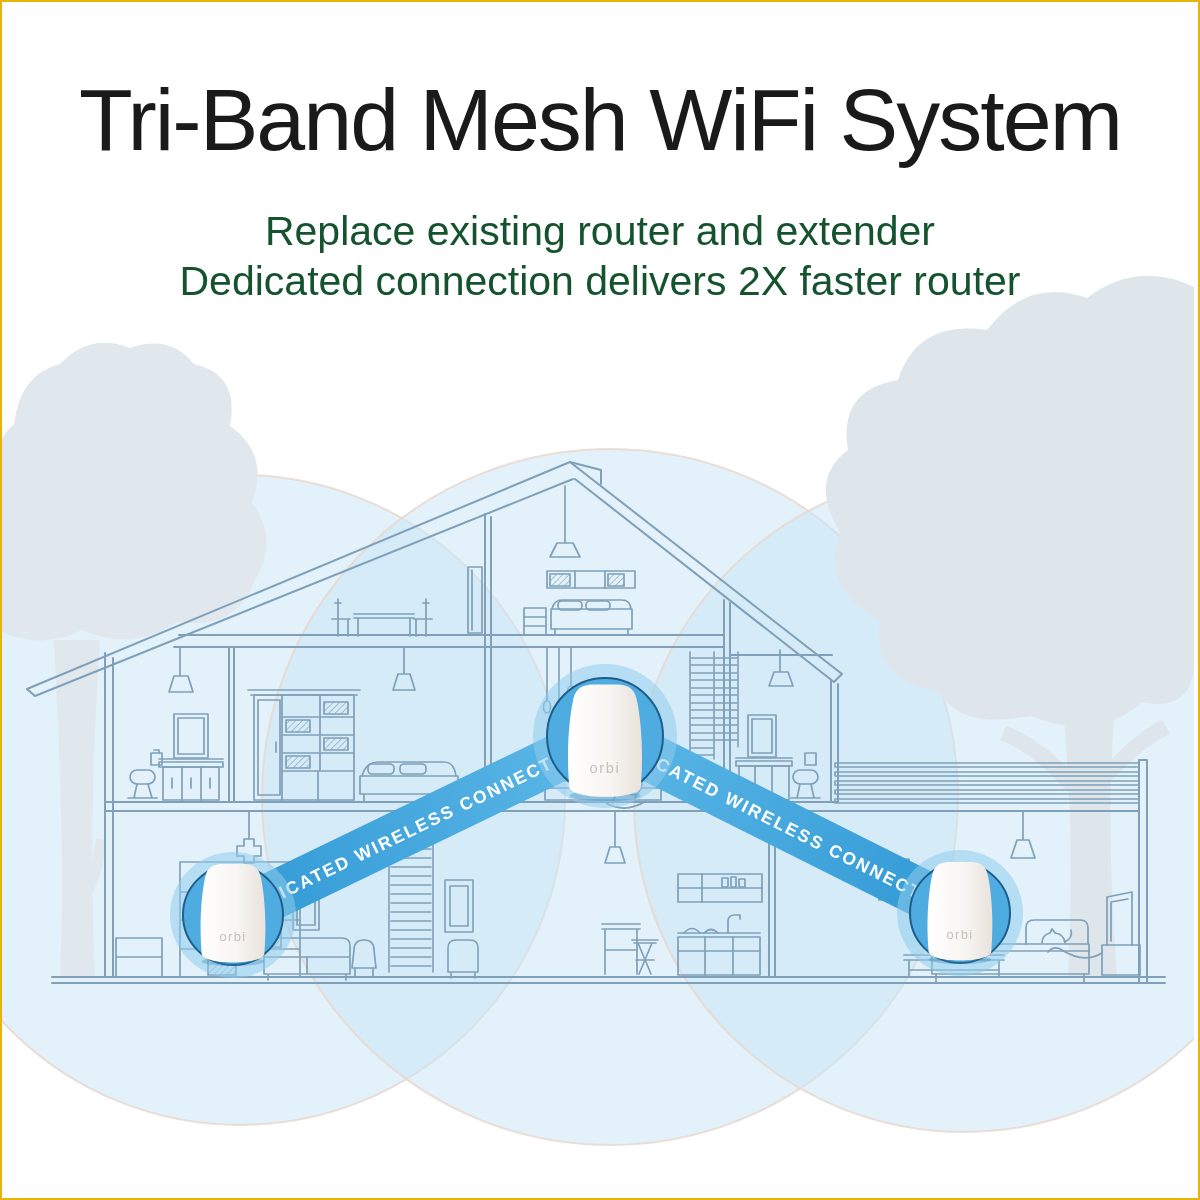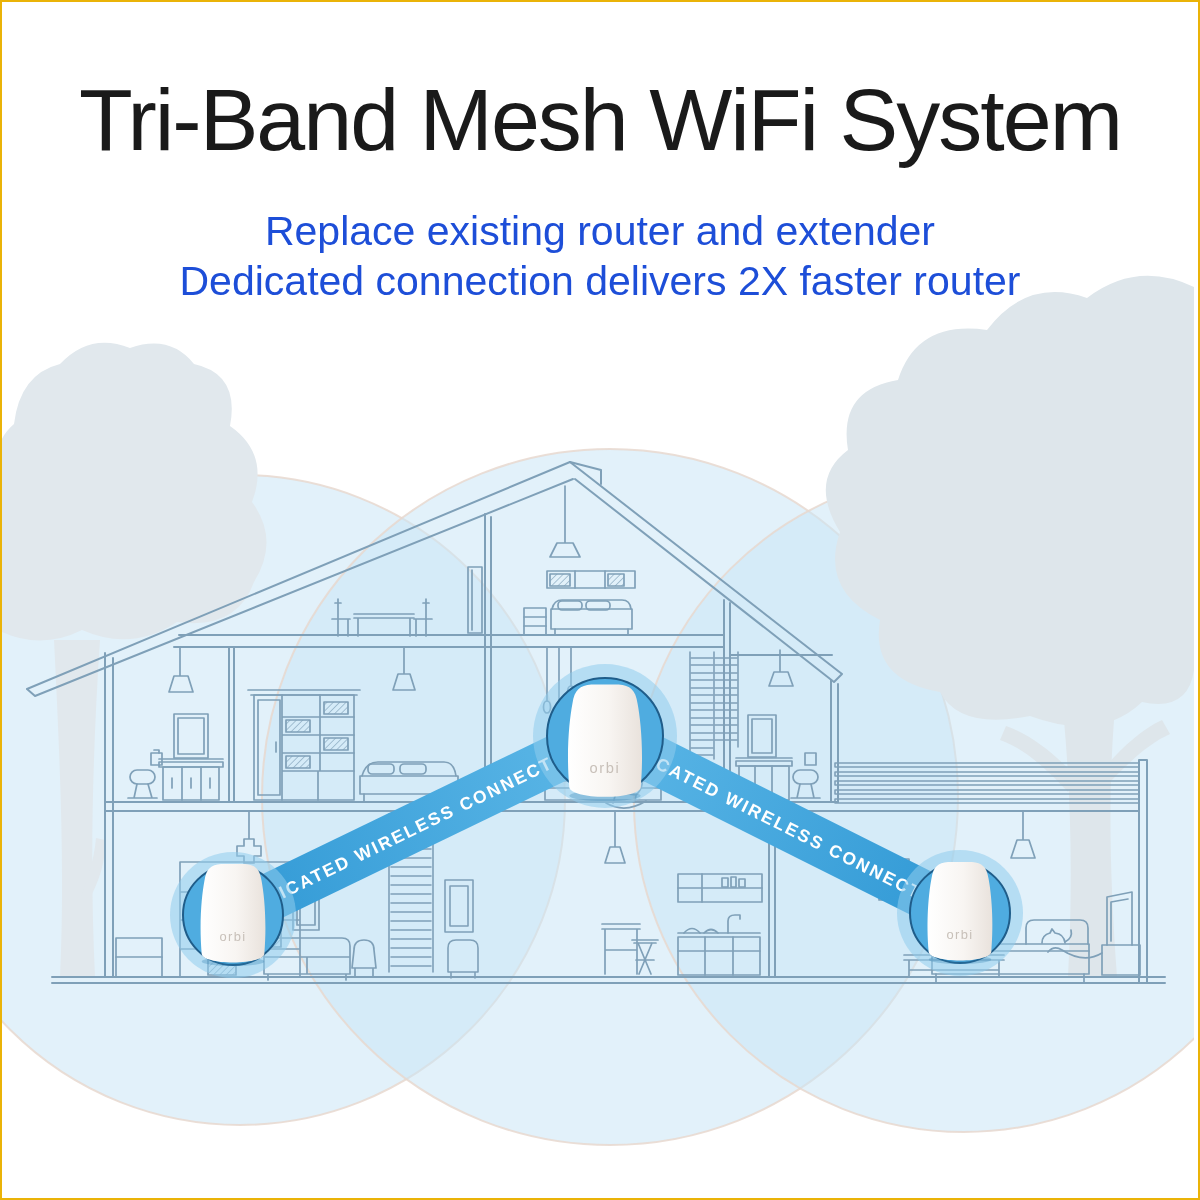--- a/index.html
+++ b/index.html
@@ -7,21 +7,21 @@
     position:relative;width:1200px;height:1200px;background:#ffffff;
     border:2px solid #eab308;box-sizing:border-box;overflow:hidden;
     font-family:"Liberation Sans",sans-serif;
   }
   .title{
     position:absolute;top:74px;left:0;width:100%;text-align:center;
     font-size:88px;font-weight:300;letter-spacing:-2px;color:#1a1a1a;line-height:1;
   }
   .subtitle{
     position:absolute;top:204px;left:0;width:100%;text-align:center;
-    font-size:41px;font-weight:300;color:#1d4ed8;line-height:1.22;
+    font-size:41px;font-weight:300;color:#14532d;line-height:1.22;
   }
   svg.scene{position:absolute;left:0;top:0;width:1192px;height:1192px;}
 </style>
 </head>
 <body>
 
 <div class="page">
 
   <div class="title">Tri-Band Mesh WiFi System</div>
   <div class="subtitle">

